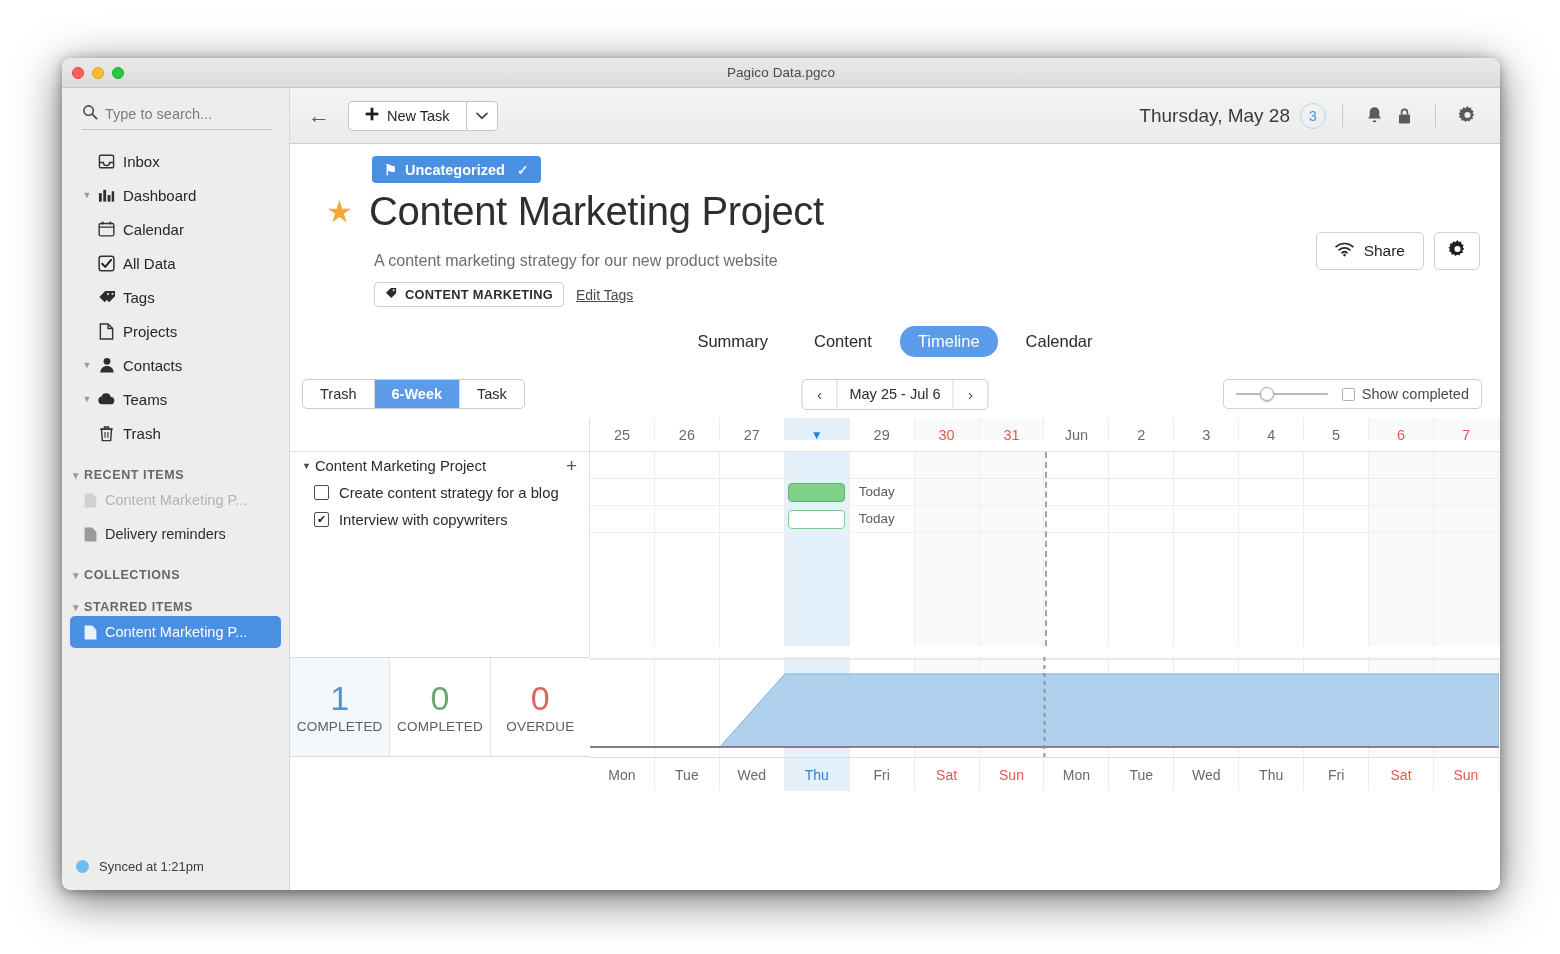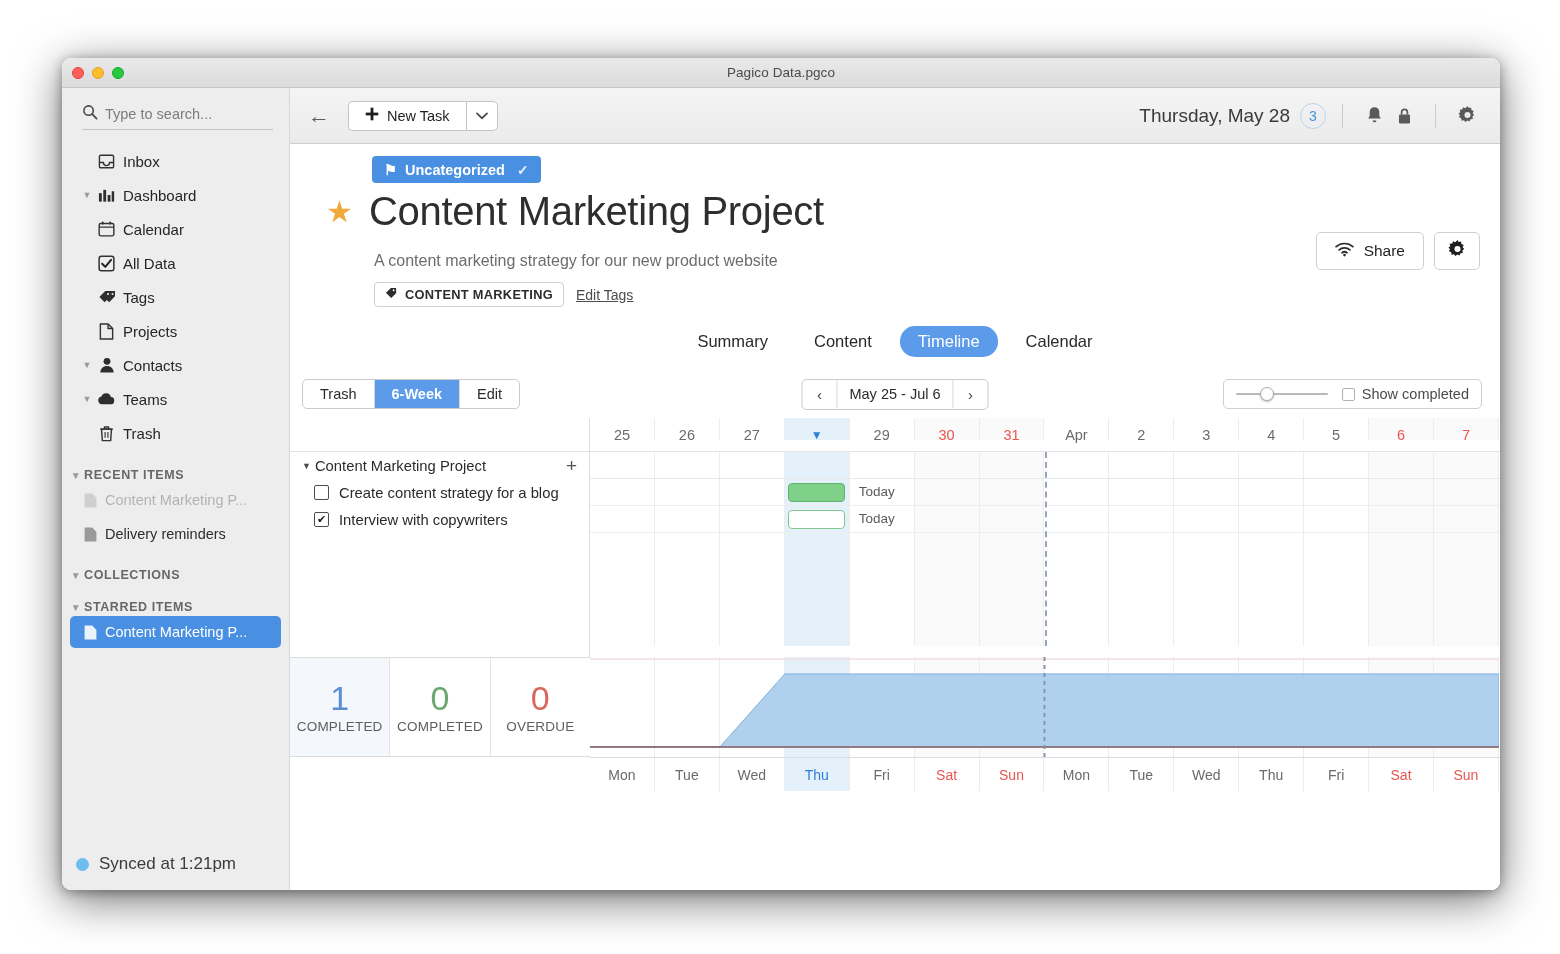--- a/index.html
+++ b/index.html
@@ -101,21 +101,21 @@
     padding-left: 14px; border-radius:5px;
     font-size:14.5px; color:#2d2d2d;
   }
   .recent-item .doc { margin-right: 8px; display:flex; }
   .recent-item.dim { color:#b3b3b3; }
   .recent-item.selected { background:#4a90e2; color:#fff; }
 
   .sync {
     position:absolute; bottom: 16px; left: 0; right:0;
     display:flex; align-items:center; padding-left: 14px;
-    font-size:17px; color:#3c3c3c;
+    font-size:13px; color:#3c3c3c;
   }
   .sync .bullet { width:13px; height:13px; border-radius:50%; background:#6cbdf0; margin-right:10px; }
 
   
   .main { flex:1 1 auto; position:relative; background:#fff; display:flex; flex-direction:column; }
 
   .topbar {
     height: 56px; flex:0 0 56px;
     background: linear-gradient(#f4f4f4, #ebebeb);
     border-bottom: 1px solid #cfcfcf;
@@ -558,21 +558,21 @@
             <div class="tab">Summary</div>
             <div class="tab">Content</div>
             <div class="tab active">Timeline</div>
             <div class="tab">Calendar</div>
           </div>
 
           <div class="toolbar2">
             <div class="seg">
               <div>Trash</div>
               <div class="active">6-Week</div>
-              <div>Edit</div>
+              <div>Task</div>
             </div>
 
             <div class="daterange">
               <div class="arw">‹</div>
               <div class="rng">May 25 - Jul 6</div>
               <div class="arw">›</div>
             </div>
 
             <div class="rightctl">
               <div class="slider">
@@ -607,21 +607,21 @@
                     <div class="tl-col">
                       <div class="daynum">29</div>
                     </div>
                     <div class="tl-col weekend">
                       <div class="daynum wk">30</div>
                     </div>
                     <div class="tl-col weekend">
                       <div class="daynum wk">31</div>
                     </div>
                     <div class="tl-col">
-                      <div class="daynum">Apr</div>
+                      <div class="daynum">Jun</div>
                     </div>
                     <div class="tl-col">
                       <div class="daynum">2</div>
                     </div>
                     <div class="tl-col">
                       <div class="daynum">3</div>
                     </div>
                     <div class="tl-col">
                       <div class="daynum">4</div>
                     </div>

